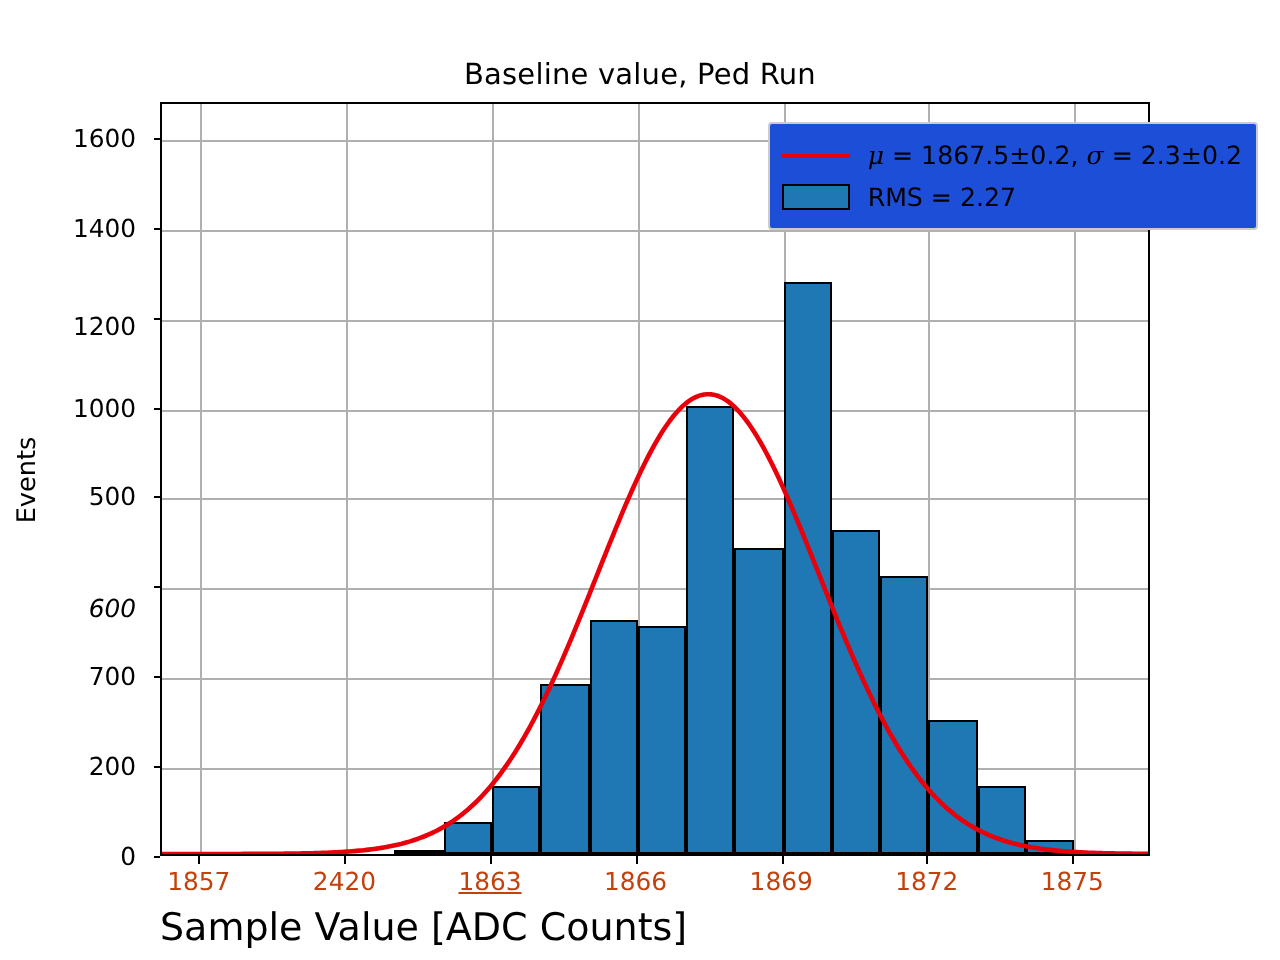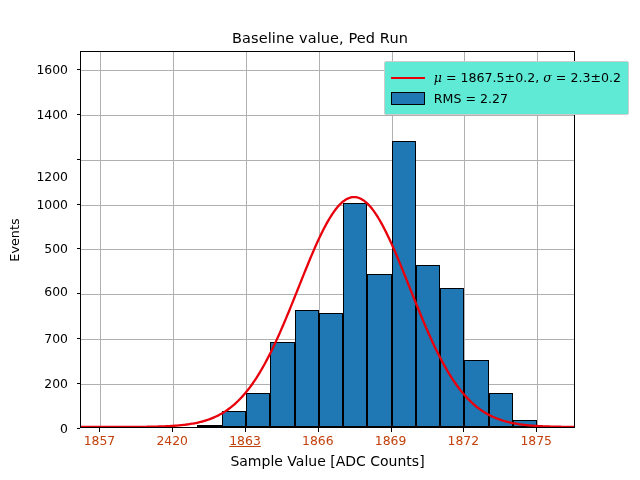--- a/index.html
+++ b/index.html
@@ -97,39 +97,38 @@
     transform: translateY(-50%);
     white-space: nowrap;
     text-align: right;
   }
   
   #xlabel {
     position: absolute;
     left: 80px;
     width: 495px;
     top: 453px;
-    text-align: center;
-    font-size: 14px;
+    font-size: 19px;
     color: #000000;
   }
   #ylabel {
     position: absolute;
     left: 14px;
     top: 240px;
     font-size: 12.8px;
     color: #000000;
     transform: translate(-50%, -50%) rotate(-90deg);
     white-space: nowrap;
   }
   
   #legend {
     position: absolute;
     right: 11px;
     top: 61px;
-    background: #5eead4;
+    background: #1d4ed8;
     border: 0.8px solid #cccccc;
     border-radius: 2px;
     padding: 5px 7px 5px 6px;
     box-sizing: border-box;
   }
   .legend-row {
     display: flex;
     align-items: center;
     height: 21px;
   }
@@ -225,27 +224,27 @@
       <div class="xticklabel" style="left: 536.18px;">1875</div>
     </div>
   <div id="yticks">
       <div class="ytick" style="top: 428px;"></div>
       <div class="yticklabel" style="top: 428px;">0</div>
       <div class="ytick" style="top: 383.12px;"></div>
       <div class="yticklabel" style="top: 383.12px; margin-left: 48px;">200</div>
       <div class="ytick" style="top: 338.24px;"></div>
       <div class="yticklabel" style="top: 338.24px;">700</div>
       <div class="ytick" style="top: 293.36px;"></div>
-      <div class="yticklabel" style="top: 291px;">600</div>
+      <div class="yticklabel" style="top: 304px; font-style: italic;">600</div>
       <div class="ytick" style="top: 248.48px;"></div>
       <div class="yticklabel" style="top: 248.48px;">500</div>
       <div class="ytick" style="top: 203.6px;"></div>
       <div class="yticklabel" style="top: 203.6px;">1000</div>
       <div class="ytick" style="top: 158.71px;"></div>
-      <div class="yticklabel" style="top: 176px;">1200</div>
+      <div class="yticklabel" style="top: 163px;">1200</div>
       <div class="ytick" style="top: 113.83px;"></div>
       <div class="yticklabel" style="top: 113.83px;">1400</div>
       <div class="ytick" style="top: 68.95px;"></div>
       <div class="yticklabel" style="top: 68.95px;">1600</div>
     </div>
 
   <div id="xlabel">Sample Value [ADC Counts]</div>
   <div id="ylabel">Events</div>
 
   <div id="legend">

